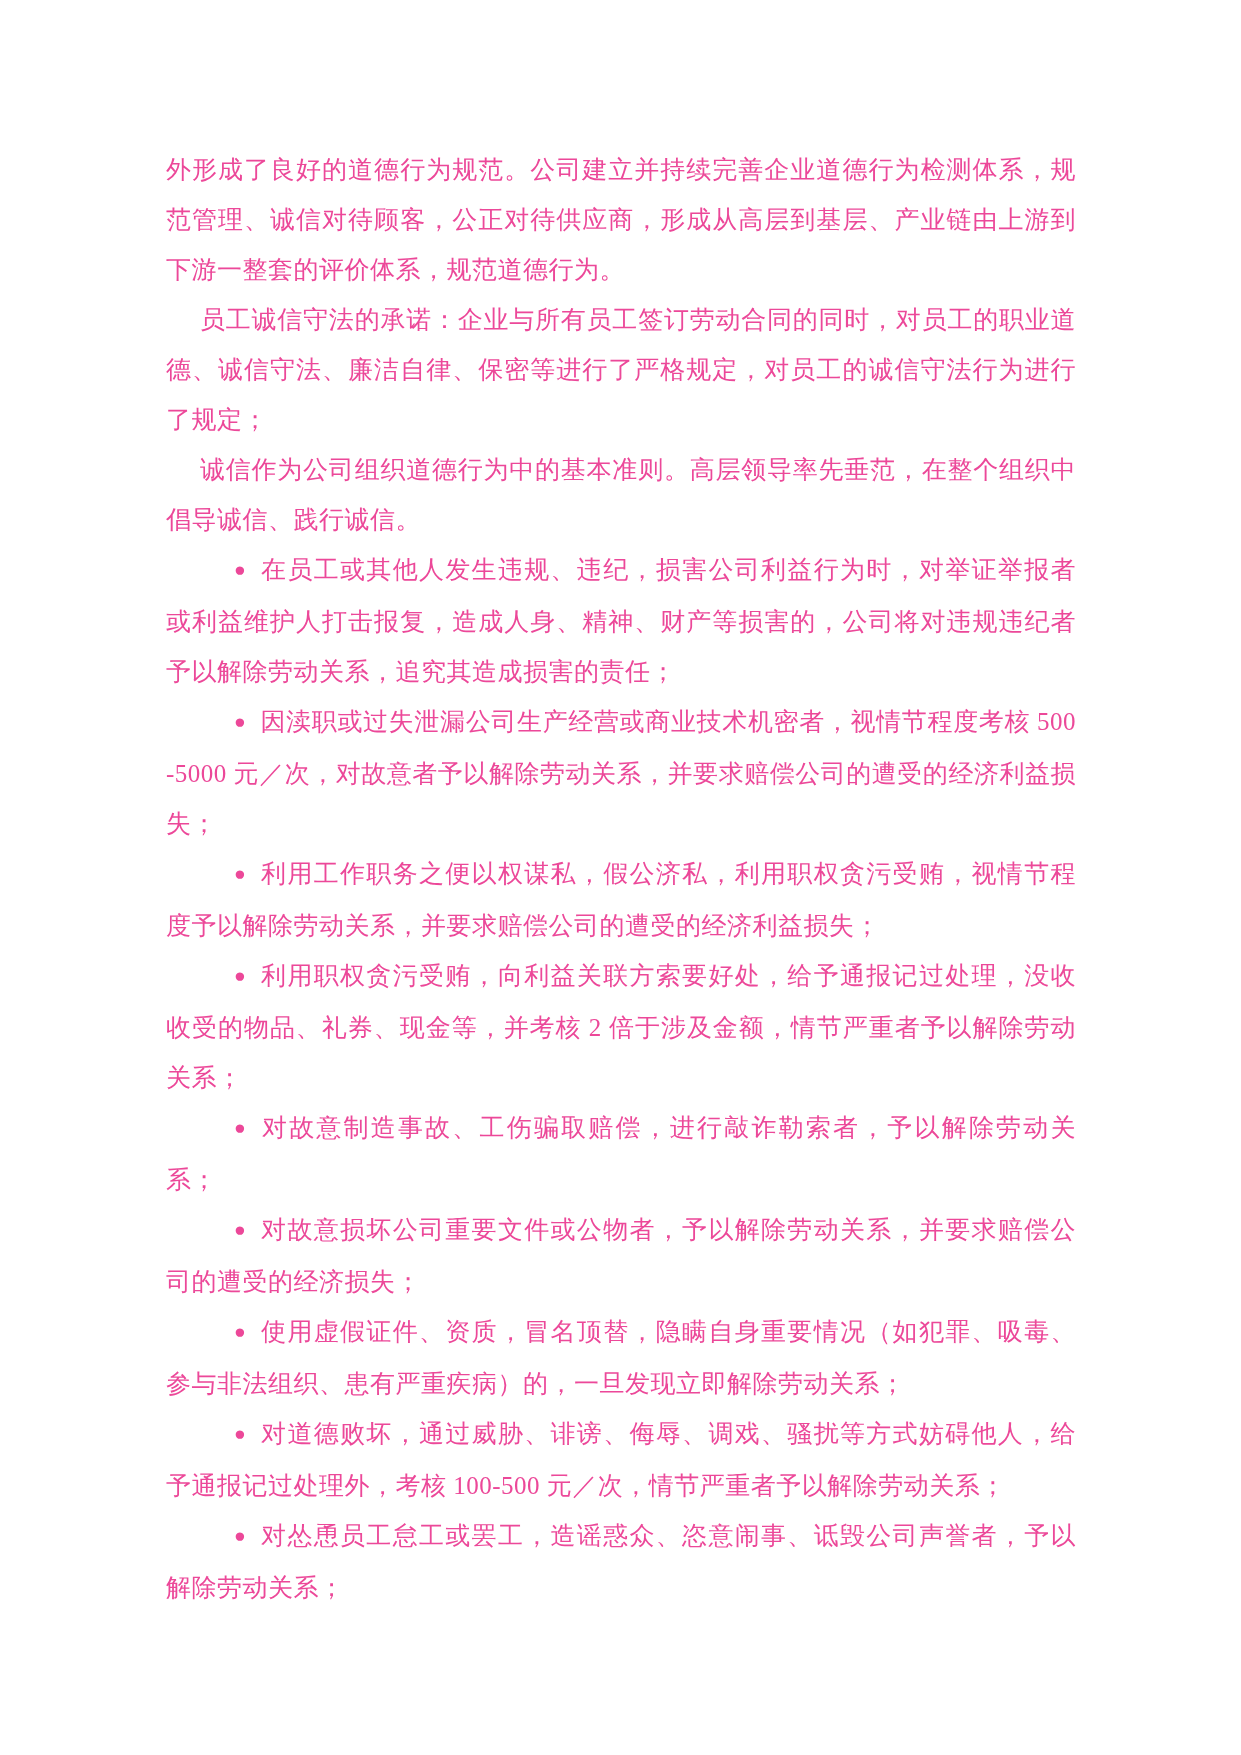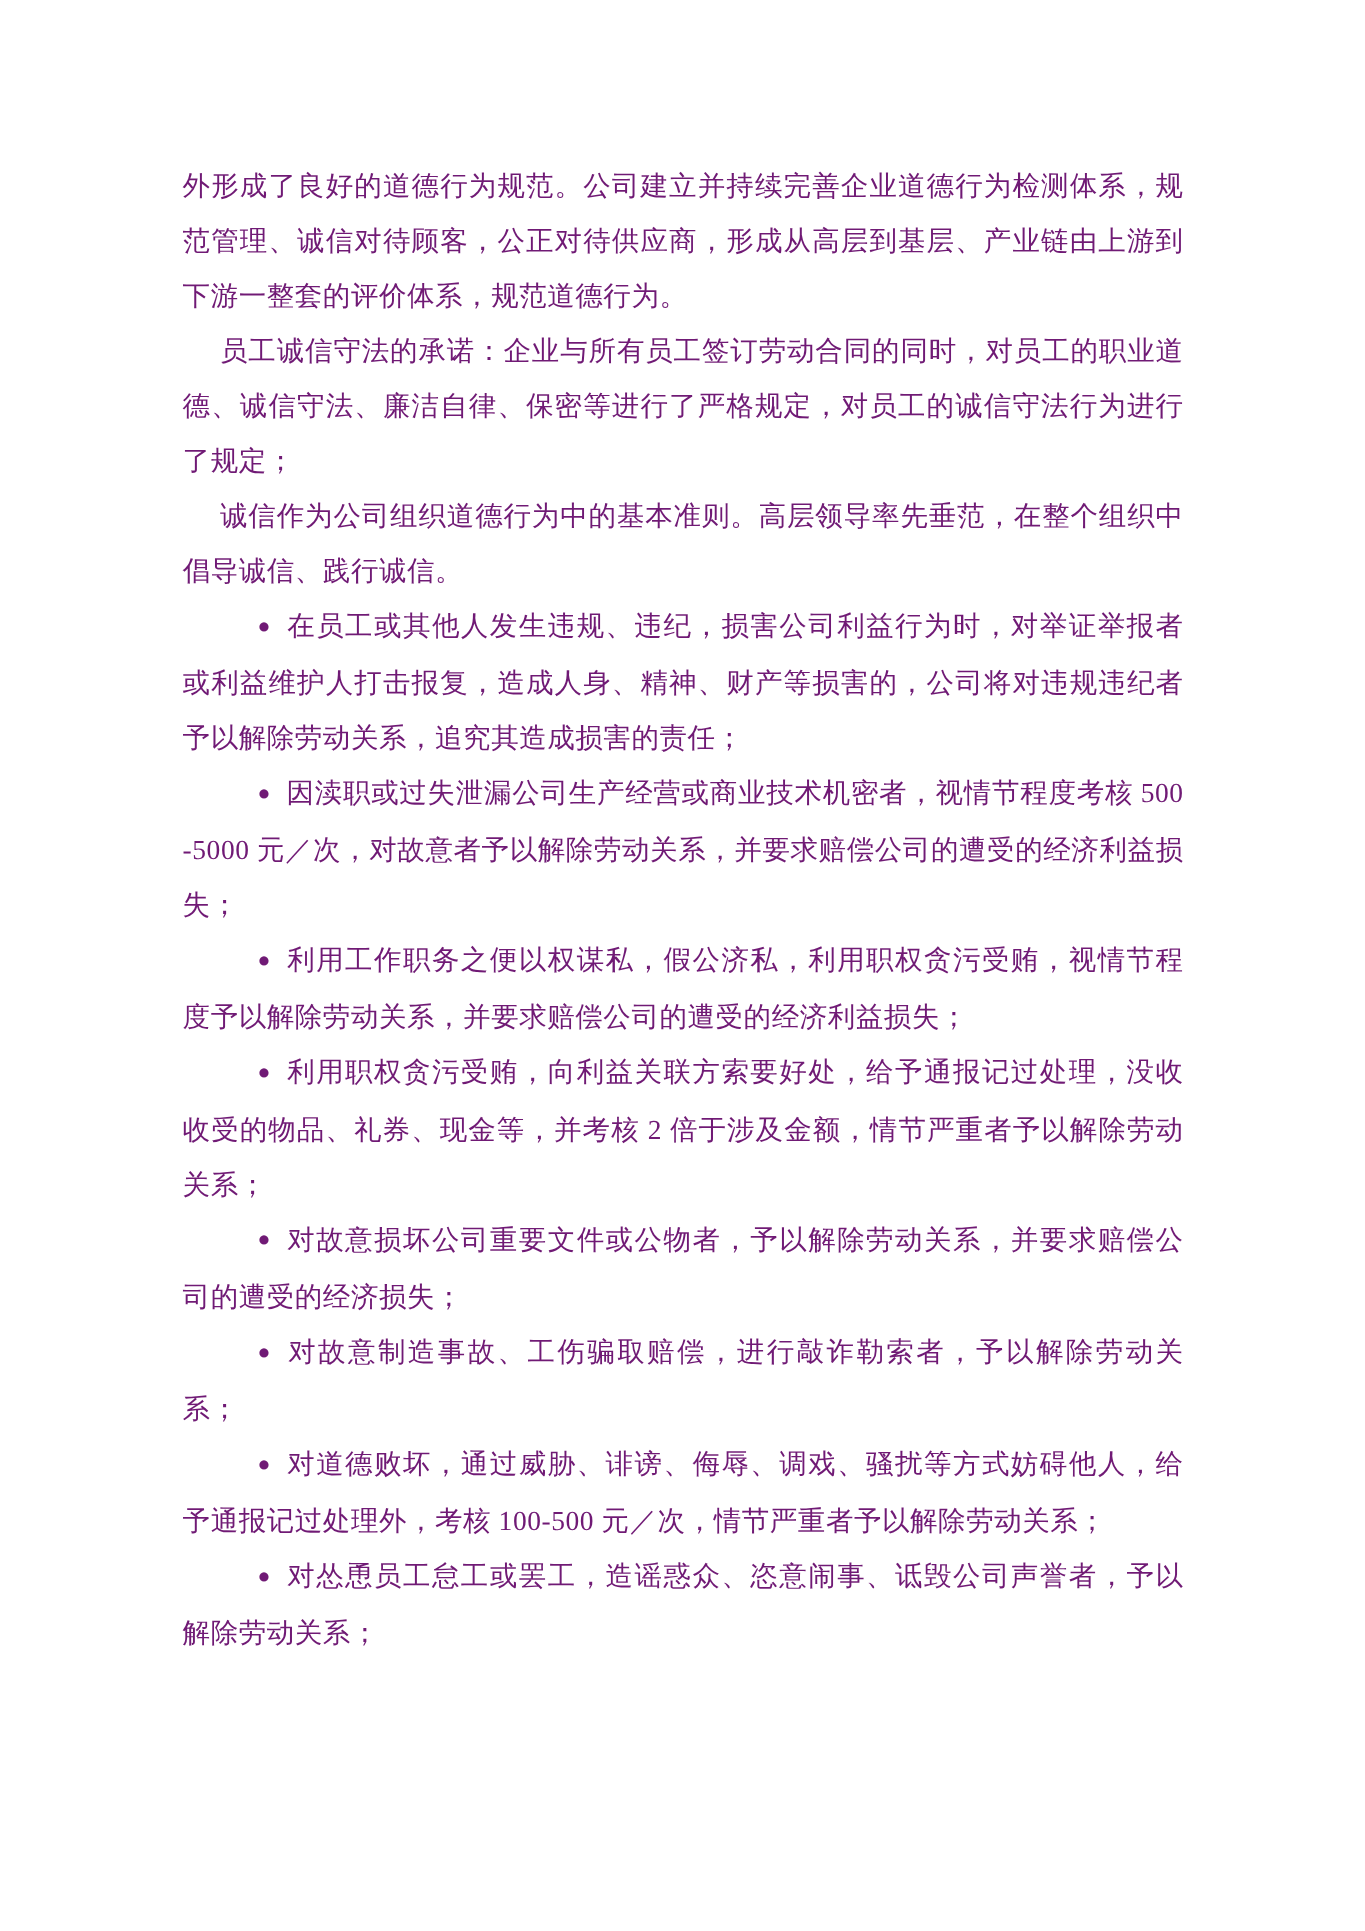--- a/index.html
+++ b/index.html
@@ -9,21 +9,21 @@
   }
   .page {
     position: relative;
     width: 1241px;
     height: 1755px;
     margin: 0 auto;
     background: #ffffff;
     box-sizing: border-box;
     padding: 145px 165px 0 166px;
     font-family: "Liberation Serif", "DejaVu Serif", serif;
-    color: #701a75;
+    color: #ec4899;
     overflow: hidden;
   }
   .text-block {
     width: 910px;
   }
   p.para {
     margin: 0;
     font-size: 25px;
     line-height: 50px;
     text-align: justify;
@@ -51,18 +51,19 @@
 
 <div class="page">
   <div class="text-block">
       <p class="para continuation">外形成了良好的道德行为规范。公司建立并持续完善企业道德行为检测体系，规范管理、诚信对待顾客，公正对待供应商，形成从高层到基层、产业链由上游到下游一整套的评价体系，规范道德行为。</p>
       <p class="para body">员工诚信守法的承诺：企业与所有员工签订劳动合同的同时，对员工的职业道德、诚信守法、廉洁自律、保密等进行了严格规定，对员工的诚信守法行为进行了规定；</p>
       <p class="para body">诚信作为公司组织道德行为中的基本准则。高层领导率先垂范，在整个组织中倡导诚信、践行诚信。</p>
       <p class="para bullet"><span class="bullet-glyph">●</span><span>在员工或其他人发生违规、违纪，损害公司利益行为时，对举证举报者或利益维护人打击报复，造成人身、精神、财产等损害的，公司将对违规违纪者予以解除劳动关系，追究其造成损害的责任；</span></p>
       <p class="para bullet"><span class="bullet-glyph">●</span><span>因渎职或过失泄漏公司生产经营或商业技术机密者，视情节程度考核 500-5000 元／次，对故意者予以解除劳动关系，并要求赔偿公司的遭受的经济利益损失；</span></p>
       <p class="para bullet"><span class="bullet-glyph">●</span><span>利用工作职务之便以权谋私，假公济私，利用职权贪污受贿，视情节程度予以解除劳动关系，并要求赔偿公司的遭受的经济利益损失；</span></p>
       <p class="para bullet"><span class="bullet-glyph">●</span><span>利用职权贪污受贿，向利益关联方索要好处，给予通报记过处理，没收收受的物品、礼券、现金等，并考核 2 倍于涉及金额，情节严重者予以解除劳动关系；</span></p>
+      <p class="para bullet"><span class="bullet-glyph">●</span><span>对故意制造事故、工伤骗取赔偿，进行敲诈勒索者，予以解除劳动关系；</span></p>
       <p class="para bullet"><span class="bullet-glyph">●</span><span>对故意损坏公司重要文件或公物者，予以解除劳动关系，并要求赔偿公司的遭受的经济损失；</span></p>
-      <p class="para bullet"><span class="bullet-glyph">●</span><span>对故意制造事故、工伤骗取赔偿，进行敲诈勒索者，予以解除劳动关系；</span></p>
+      <p class="para bullet"><span class="bullet-glyph">●</span><span>使用虚假证件、资质，冒名顶替，隐瞒自身重要情况（如犯罪、吸毒、参与非法组织、患有严重疾病）的，一旦发现立即解除劳动关系；</span></p>
       <p class="para bullet"><span class="bullet-glyph">●</span><span>对道德败坏，通过威胁、诽谤、侮辱、调戏、骚扰等方式妨碍他人，给予通报记过处理外，考核 100-500 元／次，情节严重者予以解除劳动关系；</span></p>
       <p class="para bullet"><span class="bullet-glyph">●</span><span>对怂恿员工怠工或罢工，造谣惑众、恣意闹事、诋毁公司声誉者，予以解除劳动关系；</span></p>
     </div>
 </div>
 
 </body></html>

